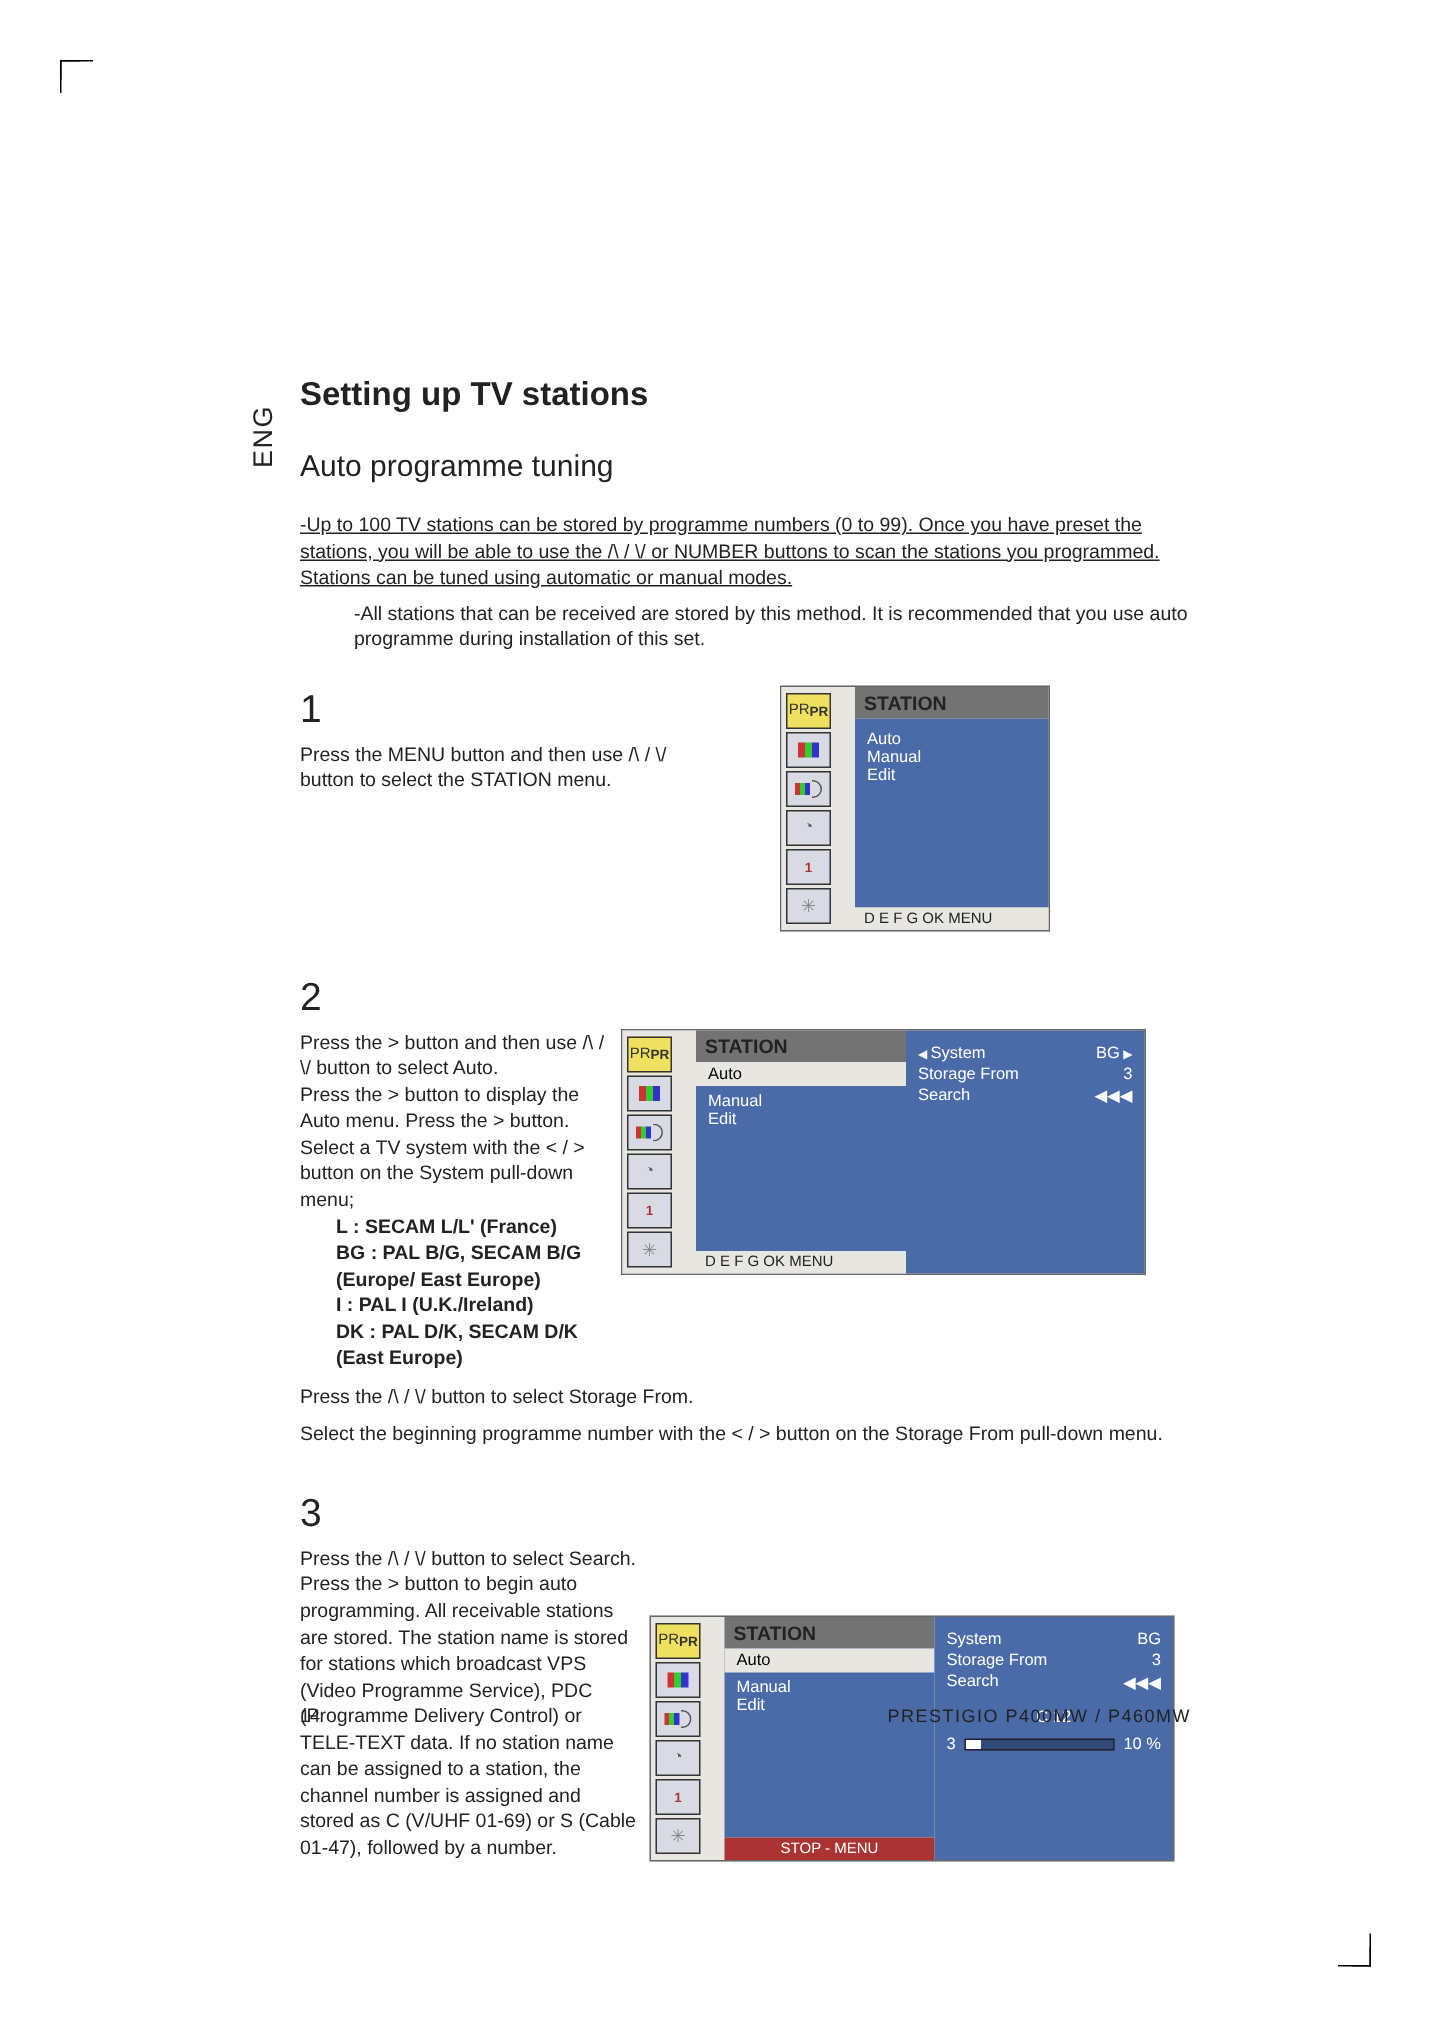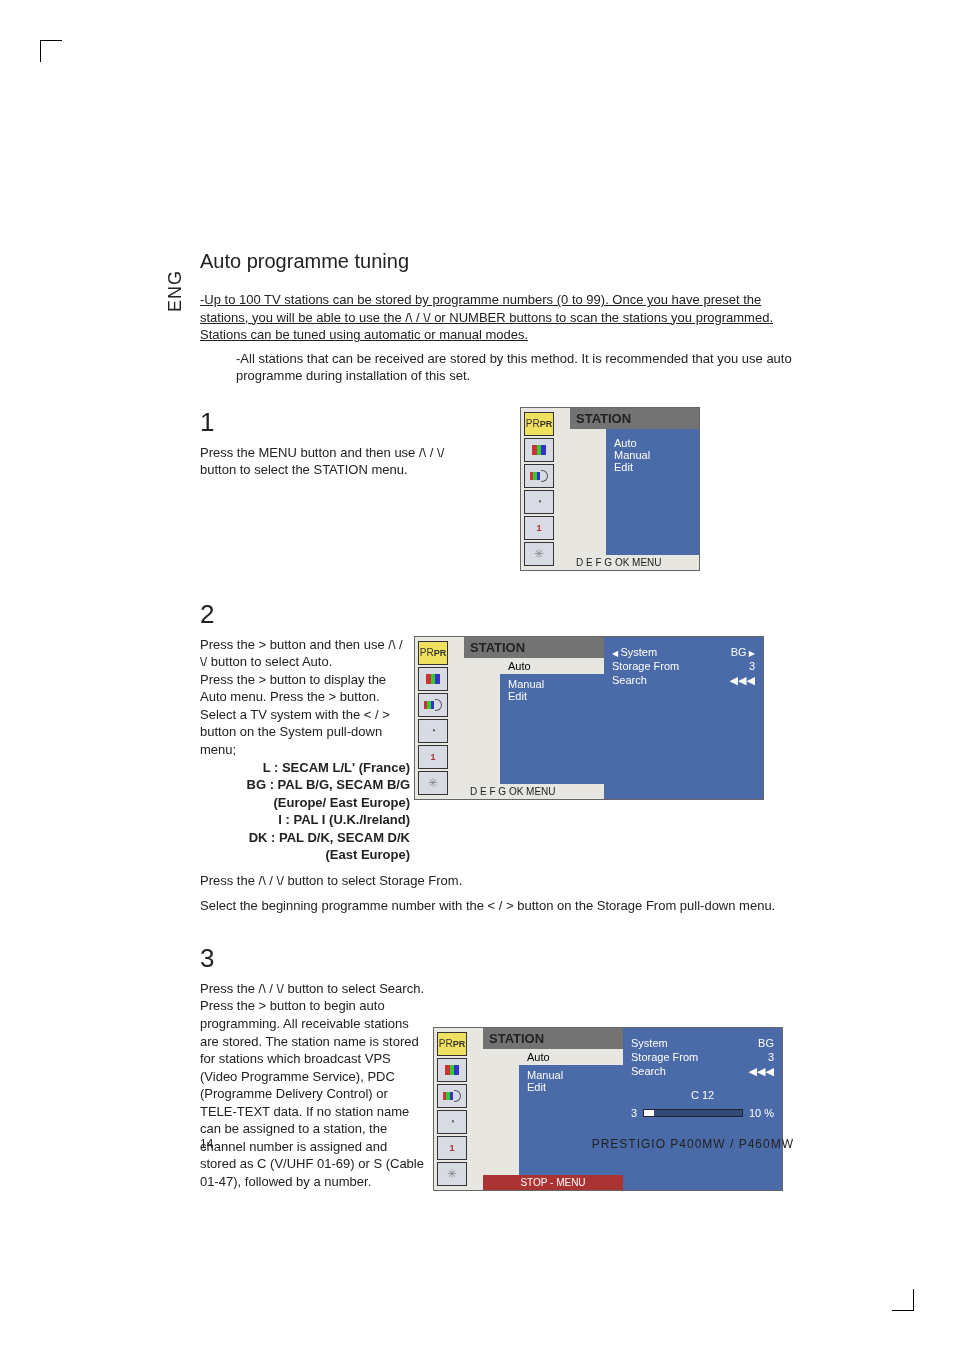--- a/index.html
+++ b/index.html
@@ -13,33 +13,33 @@
   .step-row { margin-bottom: 28px; }
   .step-num { font-size: 26px; font-weight: 400; margin-bottom: 6px; }
   .step-body { font-size: 13px; line-height: 1.35; }
   .step1 { display: flex; align-items: flex-start; gap: 60px; }
   .step1 .left { width: 260px; }
   .step2 { display: flex; align-items: flex-start; gap: 4px; }
   .step2 .left { width: 210px; }
   .step3 { display: flex; align-items: flex-end; gap: 8px; }
   .step3 .left { width: 225px; }
   .indent { padding-left: 24px; }
-  .bold { font-weight: 700; text-align: right; }
+  .bold { font-weight: 700; }
   .after2 { font-size: 13px; line-height: 1.35; margin-top: 8px; }
 
   
   .osd { display: flex; background: #e8e6e0; border: 1px solid #666; }
   .osd-small { width: 180px; }
   .osd-wide { width: 350px; }
   .icon-col { width: 49px; background: #e8e6e0; display: flex; flex-direction: column; gap: 2px; padding: 4px 3px; }
   .icon-box { width: 30px; height: 24px; background: #d8dbe4; border: 1px solid #333; display:flex; align-items:center; justify-content:center; font-size:10px; color:#333; position:relative; }
   .icon-box.sel { background: #f0e060; }
   .osd-right { flex: 1; display: flex; flex-direction: column; position:relative; }
   .osd-title { background: #737373; font-weight: 700; font-size: 13px; padding: 3px 6px; }
-  .osd-bluepane { background: #4a6aa8; color: #fff; flex: 1; font-size: 11px; padding: 8px 8px 4px 8px; min-height:90px;margin-left:36px; }
+  .osd-bluepane { background: #4a6aa8; color: #fff; flex: 1; font-size: 11px; padding: 8px 8px 4px 8px; min-height:90px; }
   .osd-line { display:flex; justify-content:space-between; padding:1px 0; }
   .osd-line .val { text-align:right; }
   .osd-line.sel { color:#fff; }
   .osd-line.sel .label::before { content:"◀ "; font-size:8px; }
   .osd-line.sel .val::after { content:" ▶"; font-size:8px; }
   .osd-foot { background:#e8e6e0; font-size:10px; padding:2px 6px; }
   .osd2-panes { display:flex; flex:1; }
   .pane-left { width:140px; }
   .pane-right { flex:1; background:#4a6aa8; color:#fff; font-size:11px; padding:8px; }
   .stop-bar { background:#a33; color:#fff; font-size:10px; text-align:center; padding:2px 0; }
@@ -71,20 +71,21 @@
 </style>
 </head>
 <body>
 
 <div class="page">
   <div class="cross-tl"></div>
   <div class="cross-br"></div>
 
   <div class="side-tab">ENG</div>
 
+  <h1 class="main">Setting up TV stations</h1>
   <h2 class="sub">Auto programme tuning</h2>
 
   <p class="intro">-Up to 100 TV stations can be stored by programme numbers (0 to 99). Once you have preset the stations, you will be able to use the /\ / \/ or NUMBER buttons to scan the stations you programmed. Stations can be tuned using automatic or manual modes.</p>
   <p class="intro2">-All stations that can be received are stored by this method. It is recommended that you use auto programme during installation of this set.</p>
 
   <div class="step-row step1">
     <div class="left">
       <div class="step-num">1</div>
       <div class="step-body">Press the MENU button and then use /\ / \/ button to select the STATION menu.</div>
     </div>

